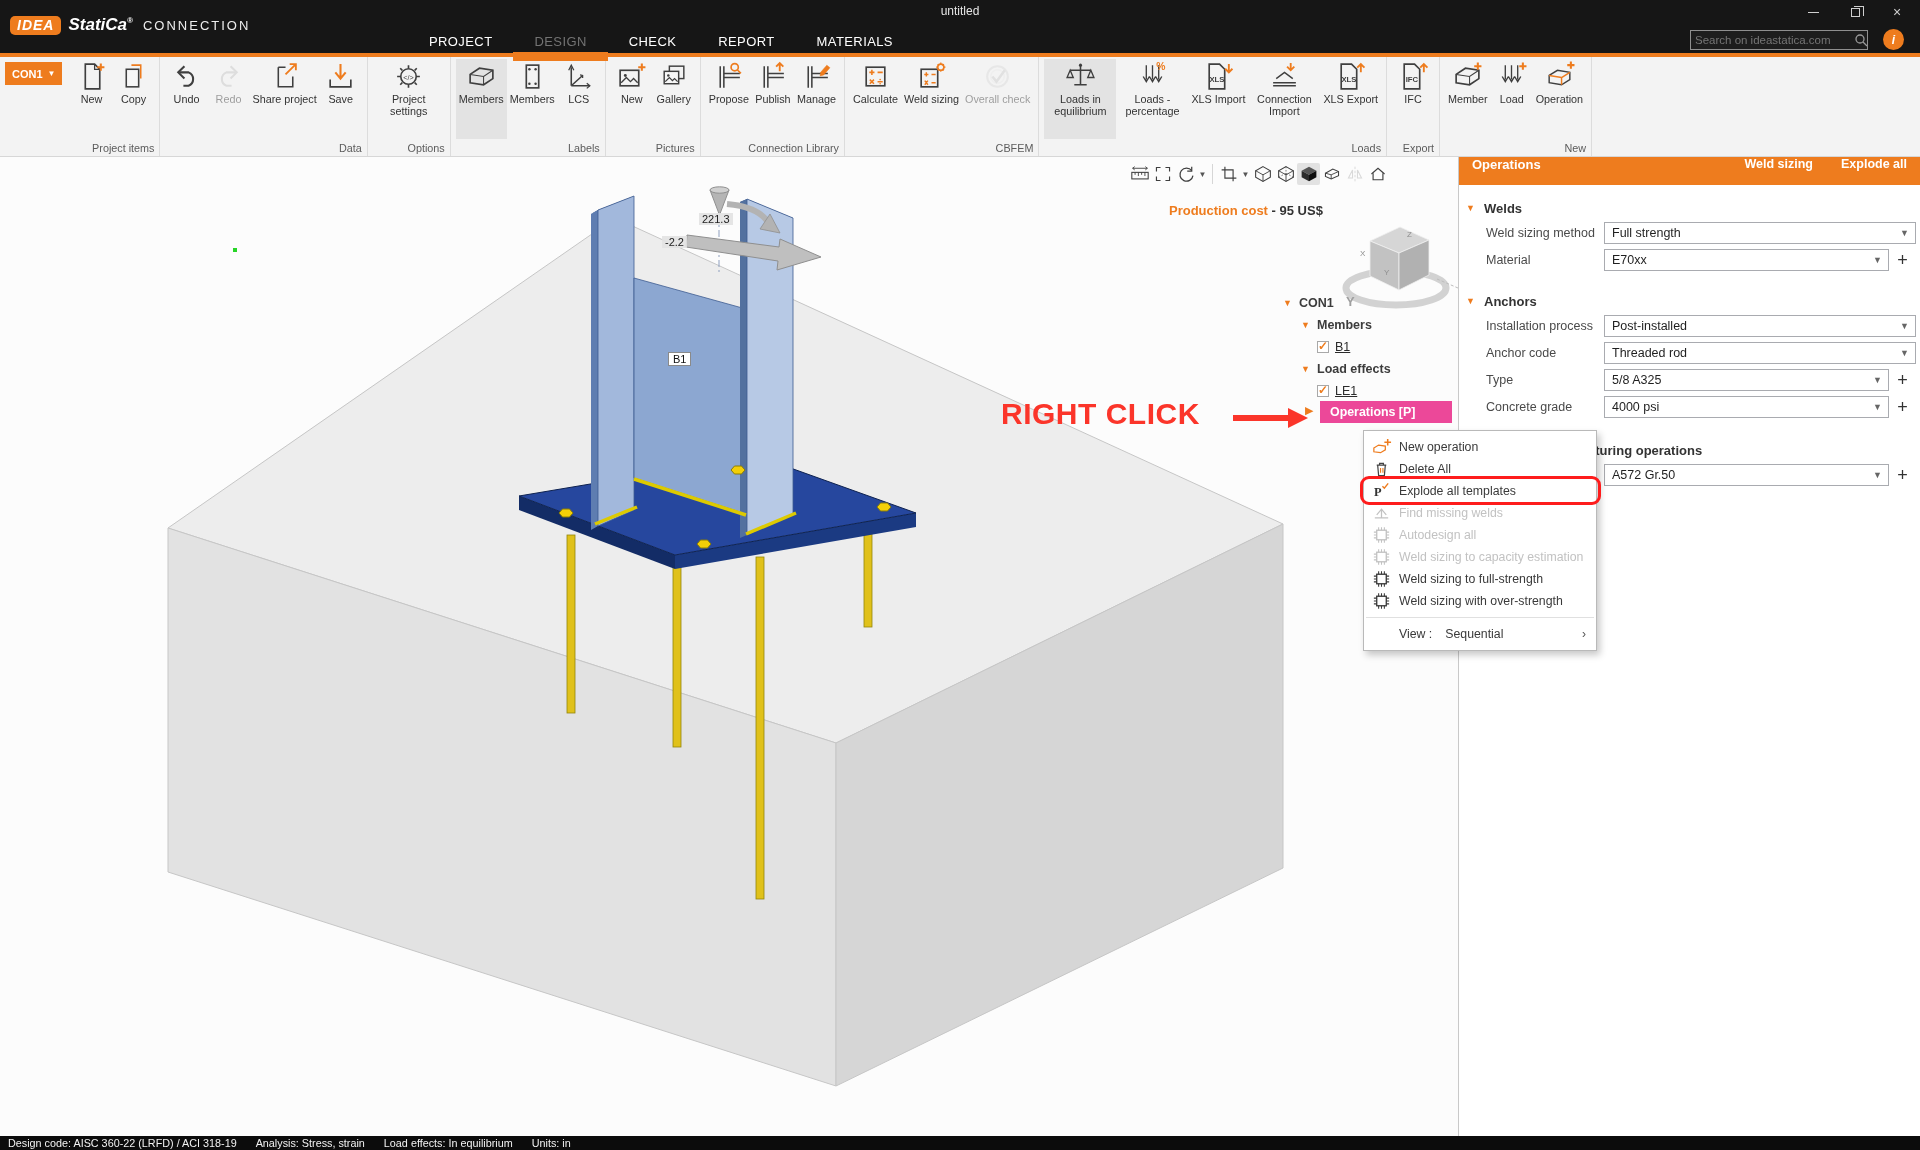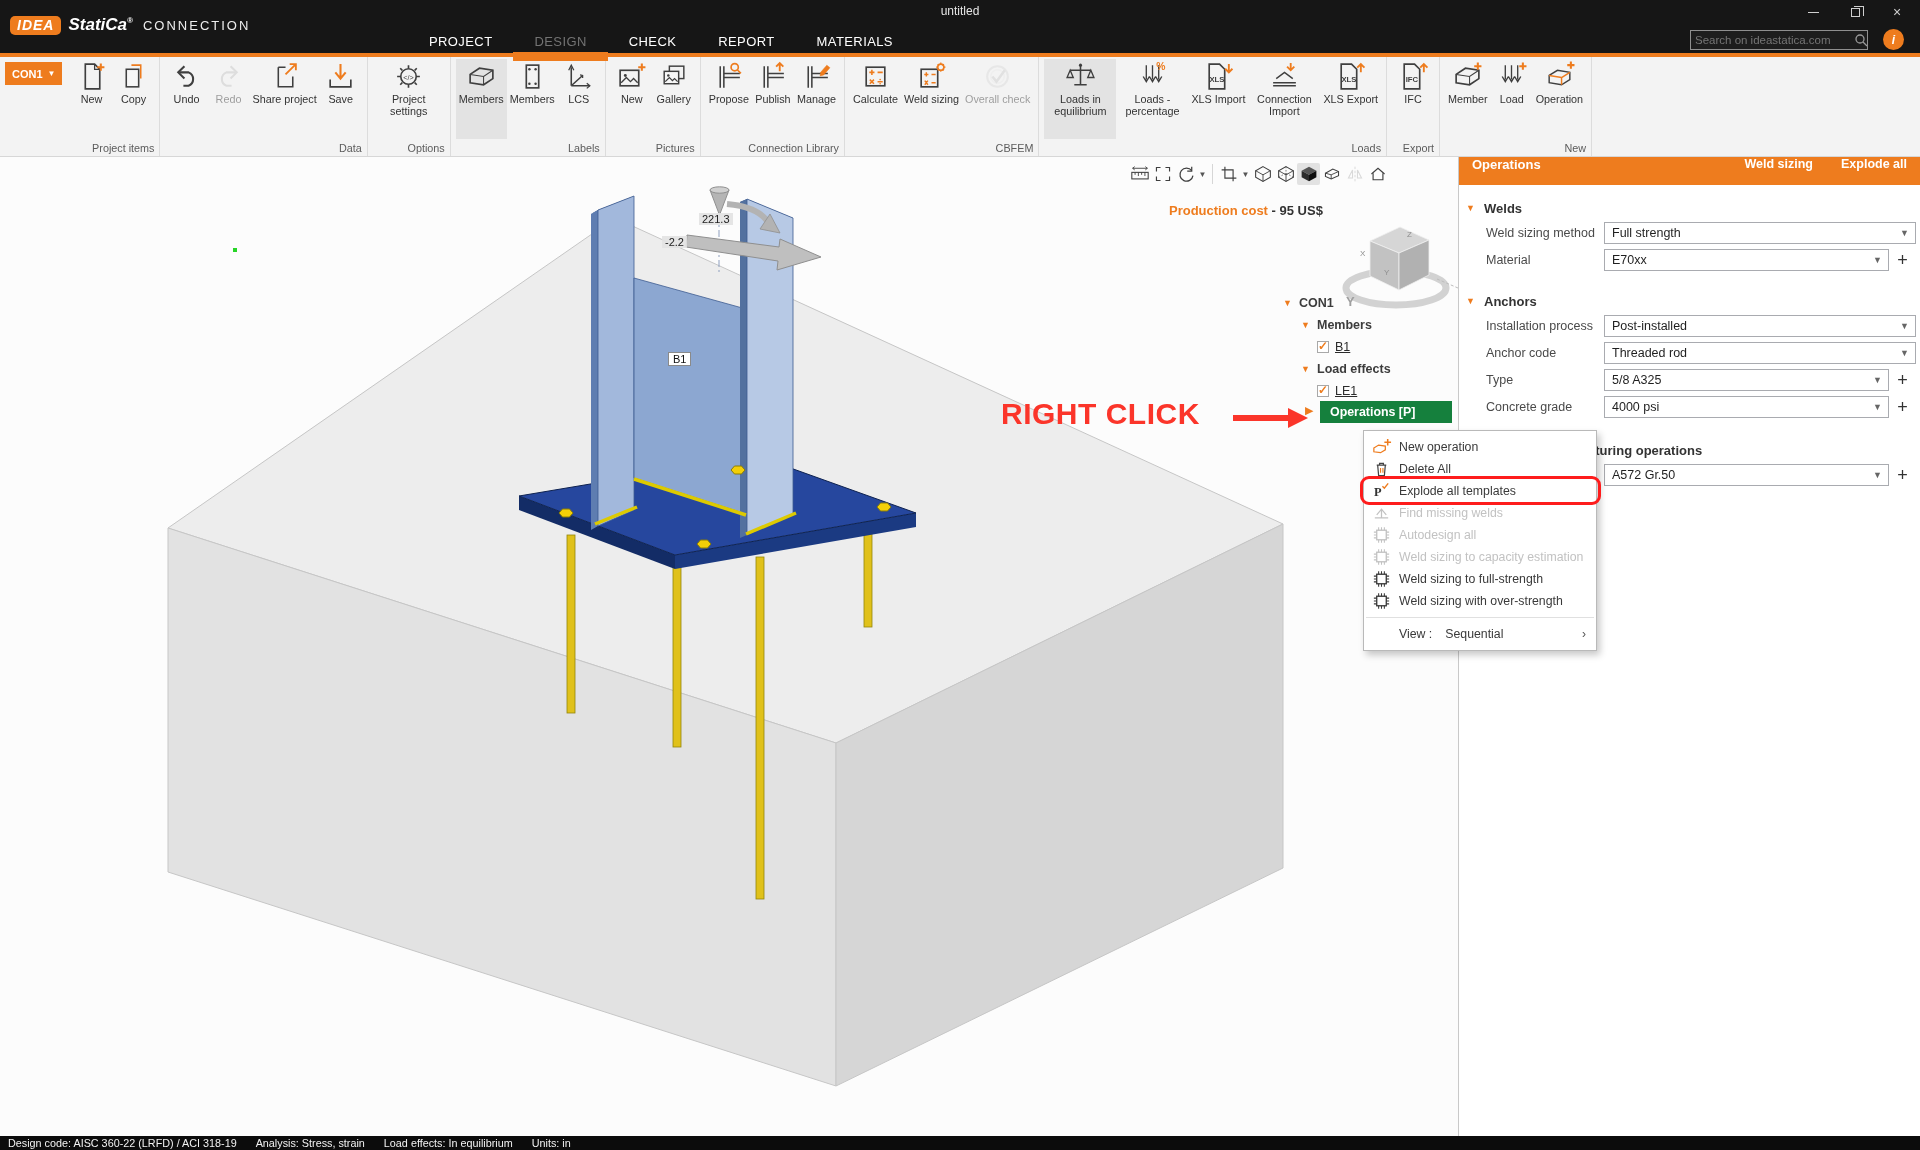--- a/index.html
+++ b/index.html
@@ -57,21 +57,21 @@
 .dimlabel{position:absolute;background:rgba(226,226,226,.9);color:#222;font-size:11px;padding:0 3px;z-index:3}
 .b1label{position:absolute;left:668px;top:195px;background:#fff;border:1px solid #8a8a8a;color:#111;font-size:11px;padding:0 4px;z-index:3}
 
 .tree{position:absolute;z-index:4;font-size:12.5px;color:#3c3c3c;white-space:nowrap}
 .trow{position:absolute;display:flex;align-items:center;height:20px}
 .tchev{color:#ee7c1e;font-size:9px;width:16px}
 .thead{font-weight:bold}
 .tcheck{width:12px;height:12px;border:1px solid #a8a8a8;background:#fff;margin-right:6px;position:relative;flex:none}
 .tcheck:after{content:'✓';position:absolute;left:0px;top:-3px;color:#ee7c1e;font-size:12px;font-weight:bold}
 .tlink{text-decoration:underline;color:#2b2b2b}
-.opsbox{position:absolute;left:1320px;top:244px;width:132px;height:22px;background:#15803d;color:#fff;font-weight:bold;font-size:12.4px;line-height:22px;padding-left:10px;z-index:4}
+.opsbox{position:absolute;left:1320px;top:244px;width:132px;height:22px;background:#ec4899;color:#fff;font-weight:bold;font-size:12.4px;line-height:22px;padding-left:10px;z-index:4}
 .opschev{position:absolute;left:1305px;top:247px;color:#ee7c1e;font-size:11px;z-index:4}
 .rightclick{position:absolute;left:1001px;top:240px;font-size:30px;font-weight:800;color:#fb352a;letter-spacing:.5px;z-index:5;font-family:"Liberation Sans",sans-serif}
 .rcarrow{position:absolute;left:1232px;top:248px;z-index:5}
 
 .ctxmenu{position:absolute;left:1363px;top:430px;width:234px;background:#fff;border:1px solid #b9b9b9;box-shadow:3px 4px 7px rgba(0,0,0,.22);z-index:60;padding:5px 0 4px}
 .mi{height:22px;display:flex;align-items:center;font-size:12.3px;color:#3a3a3a;padding:0 8px 0 7px}
 .mi .micon{width:21px;height:18px;margin-right:7px;flex:none}
 .mi .micon svg{width:100%;height:100%}
 .mi.disabled{color:#c2c2c2}
 .msep{height:1px;background:#e0e0e0;margin:5px 2px 4px}

